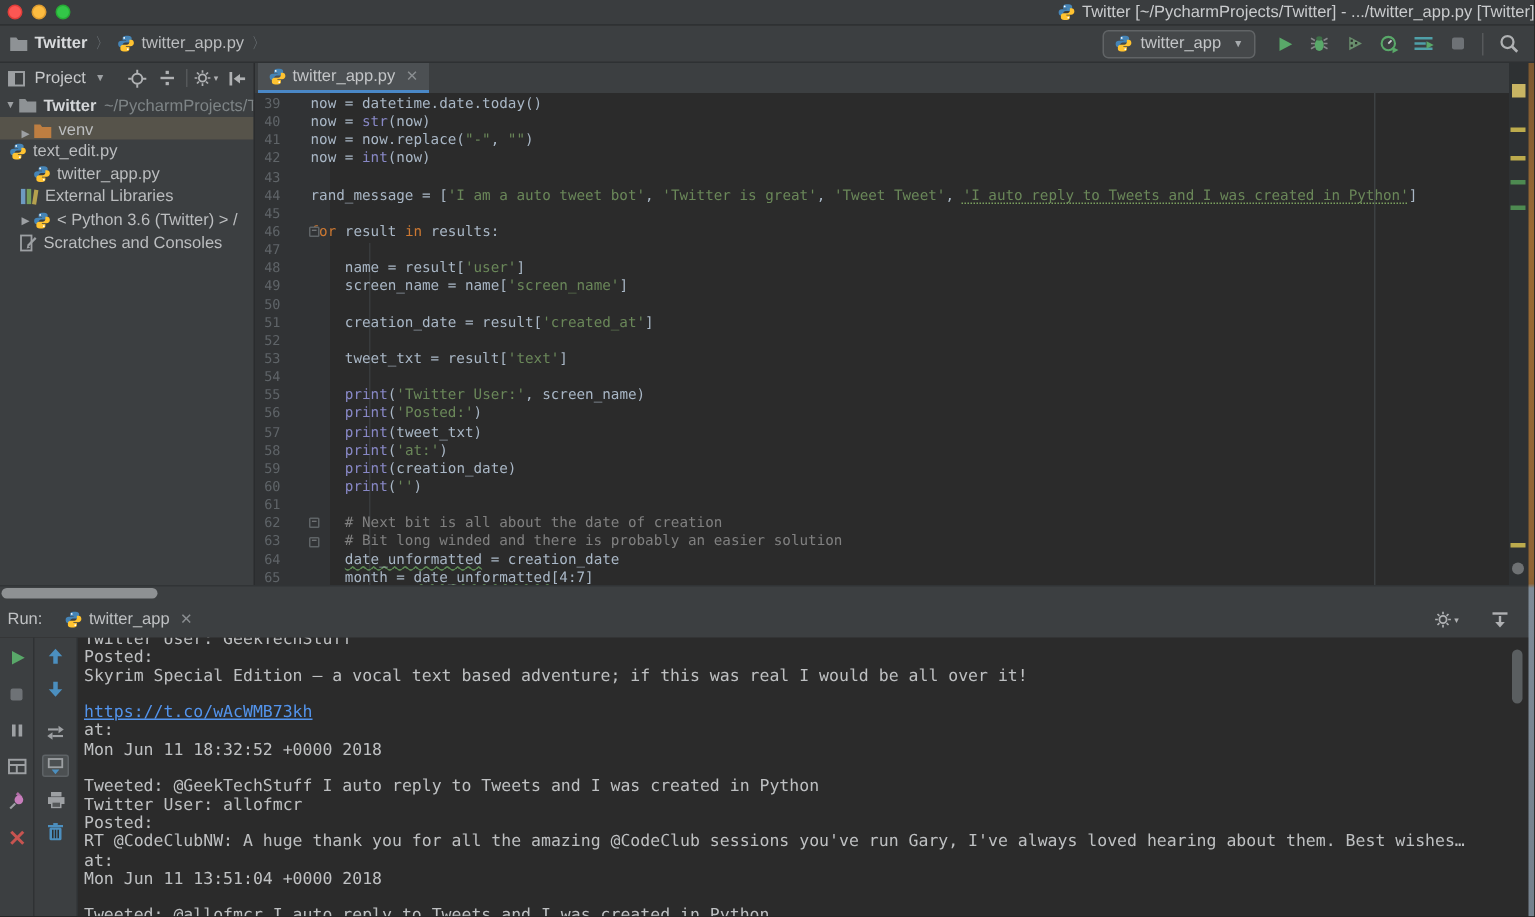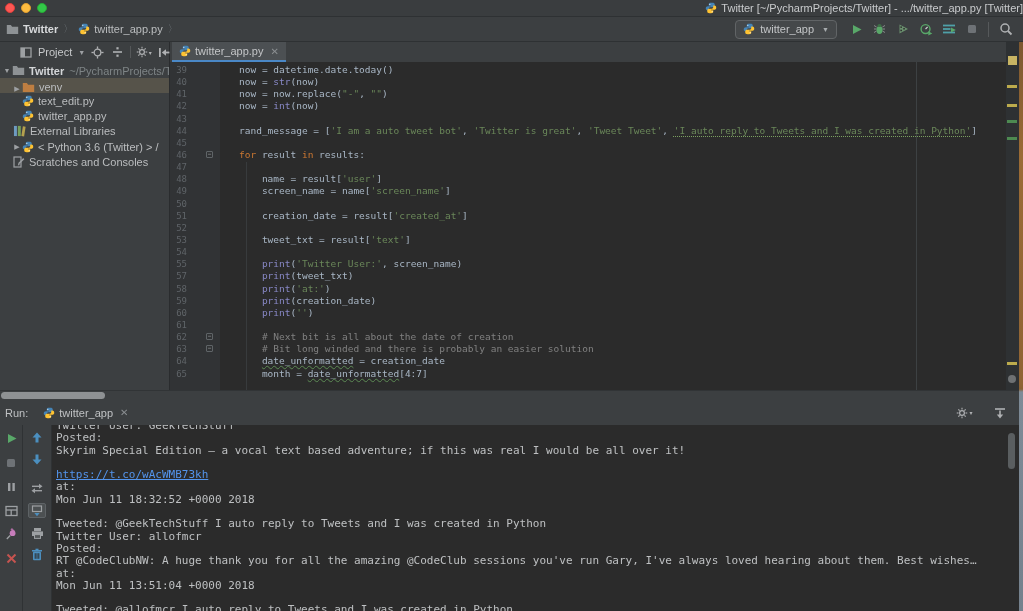--- a/index.html
+++ b/index.html
@@ -27,21 +27,21 @@
   .nav-spacer{flex:1;}
   .runconfig{display:flex;align-items:center;gap:5px;background:#45484A;border:1px solid #616466;
              border-radius:4px;height:19px;padding:0 7px;font-size:11px;color:#C3C5C7;margin-right:8px;}
   .rc-arrow{font-size:7px;color:#A7ABAE;margin-left:3px;}
   .tb-btn{width:23px;height:21px;display:flex;align-items:center;justify-content:center;border-radius:3px;}
   .tb-sep{width:1px;height:15px;background:#56595B;margin:0 5px;}
 
   
   .main{display:flex;height:348px;width:1019px;}
   .ppanel{width:170px;background:#3C3F41;border-right:1px solid #2A2C2E;display:flex;flex-direction:column;flex:none;}
-  .pp-header{height:20px;display:flex;align-items:center;padding-left:20px;font-size:11px;color:#C7C9CB;gap:4px;}
+  .pp-header{height:20px;display:flex;align-items:center;padding-left:5px;font-size:11px;color:#C7C9CB;gap:4px;}
   .pp-title{margin-left:2px;}
   .pp-darr{font-size:7px;color:#9DA0A3;margin-left:2px;}
   .pp-actions{margin-left:auto;display:flex;align-items:center;gap:3px;padding-right:3px;}
   .pp-actions .tb-btn{width:17px;height:17px;}
   .pp-sep{width:1px;height:12px;background:#55585A;margin:0 1px;}
   .tree{flex:1;overflow:hidden;font-size:11px;color:#BBBDBF;padding-top:1px;}
   .trow{height:15.2px;display:flex;align-items:center;white-space:nowrap;overflow:hidden;}
   .trow.selected{background:#56534A;}
   .t-arrow{width:10px;flex:none;font-size:7px;color:#9DA0A3;text-align:center;}
   .t-label{margin-left:4px;}
@@ -52,21 +52,21 @@
   .tabbar{height:20px;background:#3C3F41;display:flex;align-items:stretch;}
   .etab{margin-left:2px;display:flex;align-items:center;gap:4px;padding:0 7px;background:#4C5053;
         border-bottom:2px solid #4A88C7;font-size:11px;color:#C3C5C7;}
   .tab-close{color:#8A8E91;font-size:10px;margin-left:3px;}
 
   .editor{position:relative;flex:1;overflow:hidden;font-family:"DejaVu Sans Mono",monospace;font-size:9.5px;
           background:linear-gradient(90deg,#313335 0,#313335 50px,#2B2B2B 50px);padding-top:2px;}
   .guide-margin{position:absolute;left:746px;top:0;bottom:0;width:1px;background:#3D4143;}
   .guide-indent{position:absolute;left:76px;top:100px;bottom:0;width:1px;background:#383B3D;}
   .cl{height:12.15px;line-height:12.15px;white-space:pre;position:relative;}
-  .ln{display:inline-block;width:17px;text-align:right;margin-right:52px;color:#5F6468;font-size:9px;}
+  .ln{display:inline-block;width:17px;text-align:right;margin-right:20px;color:#5F6468;font-size:9px;}
   .fold{position:absolute;left:36px;top:2.2px;width:7px;height:7px;border:1px solid #5F6467;border-radius:1px;
         color:#9DA0A3;font-size:6px;line-height:4.5px;text-align:center;background:#313335;}
   .p{color:#A9B7C6;} .k{color:#CC7832;} .s{color:#6A8759;} .b{color:#8888C6;} .c{color:#808080;}
   .su{color:#6A8759;text-decoration:underline dotted #7BA05F;text-underline-offset:2px;}
   .pu{color:#A9B7C6;text-decoration:underline wavy #5C8A54;text-underline-offset:1px;}
 
   .estripe{width:13px;flex:none;background:#2E3133;position:relative;}
   .emark{position:absolute;left:1px;}
 
   
@@ -312,21 +312,21 @@
           </div>
           <div class="trow selected" style="padding-left: 12px; align-items: flex-end;">
             <span class="t-arrow">▶</span>
             <span class="icon">
               <svg width="13" height="11" viewBox="0 0 16 13">
                 <path fill="#BE7E41" d="M1 1h5l1.5 2H15v9H1z"></path>
               </svg>
             </span>
             <span class="t-label">venv</span>
           </div>
-          <div class="trow" style="padding-left: 22px;">
+          <div class="trow" style="padding-left: 6px;">
             <span class="icon">
               <svg width="12" height="12" viewBox="0 0 16 16">
                 <path fill="#4584B6" d="M7.9 1C5.9 1 5 1.9 5 3.2V5h3.1v.6H3.9C2.2 5.6 1 6.6 1 8.4c0 1.8 1 2.9 2.7 2.9H5V9.4C5 8 6.1 7 7.4 7h3.2C11.8 7 13 6.1 13 4.9V3.2C13 1.9 11.9 1 9.9 1z"></path>
                 <path fill="#FFC331" d="M8.1 15c2 0 2.9-.9 2.9-2.2V11H7.9v-.6h4.2c1.7 0 2.9-1 2.9-2.8 0-1.8-1-2.9-2.7-2.9H11v1.9C11 8 9.9 9 8.6 9H5.4C4.2 9 3 9.9 3 11.1v1.7C3 14.1 4.1 15 6.1 15z"></path>
                 <circle fill="#fff" cx="6.4" cy="3" r="0.8"></circle>
                 <circle fill="#fff" cx="9.6" cy="13" r="0.8"></circle>
               </svg>
             </span>
             <span class="t-label">text_edit.py</span>
           </div>
@@ -404,20 +404,21 @@
           <div class="cl"><span class="ln">46</span><span class="fold">−</span><span class="k">for</span><span class="p"> result </span><span class="k">in</span><span class="p"> results:</span></div>
           <div class="cl"><span class="ln">47</span></div>
           <div class="cl"><span class="ln">48</span><span class="p">    name = result[</span><span class="s">'user'</span><span class="p">]</span></div>
           <div class="cl"><span class="ln">49</span><span class="p">    screen_name = name[</span><span class="s">'screen_name'</span><span class="p">]</span></div>
           <div class="cl"><span class="ln">50</span></div>
           <div class="cl"><span class="ln">51</span><span class="p">    creation_date = result[</span><span class="s">'created_at'</span><span class="p">]</span></div>
           <div class="cl"><span class="ln">52</span></div>
           <div class="cl"><span class="ln">53</span><span class="p">    tweet_txt = result[</span><span class="s">'text'</span><span class="p">]</span></div>
           <div class="cl"><span class="ln">54</span></div>
           <div class="cl"><span class="ln">55</span><span class="p">    </span><span class="b">print</span><span class="p">(</span><span class="s">'Twitter User:'</span><span class="p">, screen_name)</span></div>
+          <div class="cl"><span class="ln">56</span><span class="p">    </span><span class="b">print</span><span class="p">(</span><span class="s">'Posted:'</span><span class="p">)</span></div>
           <div class="cl"><span class="ln">57</span><span class="p">    </span><span class="b">print</span><span class="p">(tweet_txt)</span></div>
           <div class="cl"><span class="ln">58</span><span class="p">    </span><span class="b">print</span><span class="p">(</span><span class="s">'at:'</span><span class="p">)</span></div>
           <div class="cl"><span class="ln">59</span><span class="p">    </span><span class="b">print</span><span class="p">(creation_date)</span></div>
           <div class="cl"><span class="ln">60</span><span class="p">    </span><span class="b">print</span><span class="p">(</span><span class="s">''</span><span class="p">)</span></div>
           <div class="cl"><span class="ln">61</span></div>
           <div class="cl"><span class="ln">62</span><span class="fold">−</span><span class="c">    # Next bit is all about the date of creation</span></div>
           <div class="cl"><span class="ln">63</span><span class="fold">−</span><span class="c">    # Bit long winded and there is probably an easier solution</span></div>
           <div class="cl"><span class="ln">64</span><span class="p">    </span><span class="pu">date_unformatted</span><span class="p"> = creation_date</span></div>
           <div class="cl"><span class="ln">65</span><span class="p">    month = </span><span class="pu">date_unformatted</span><span class="p">[4:7]</span></div>
         </div>

